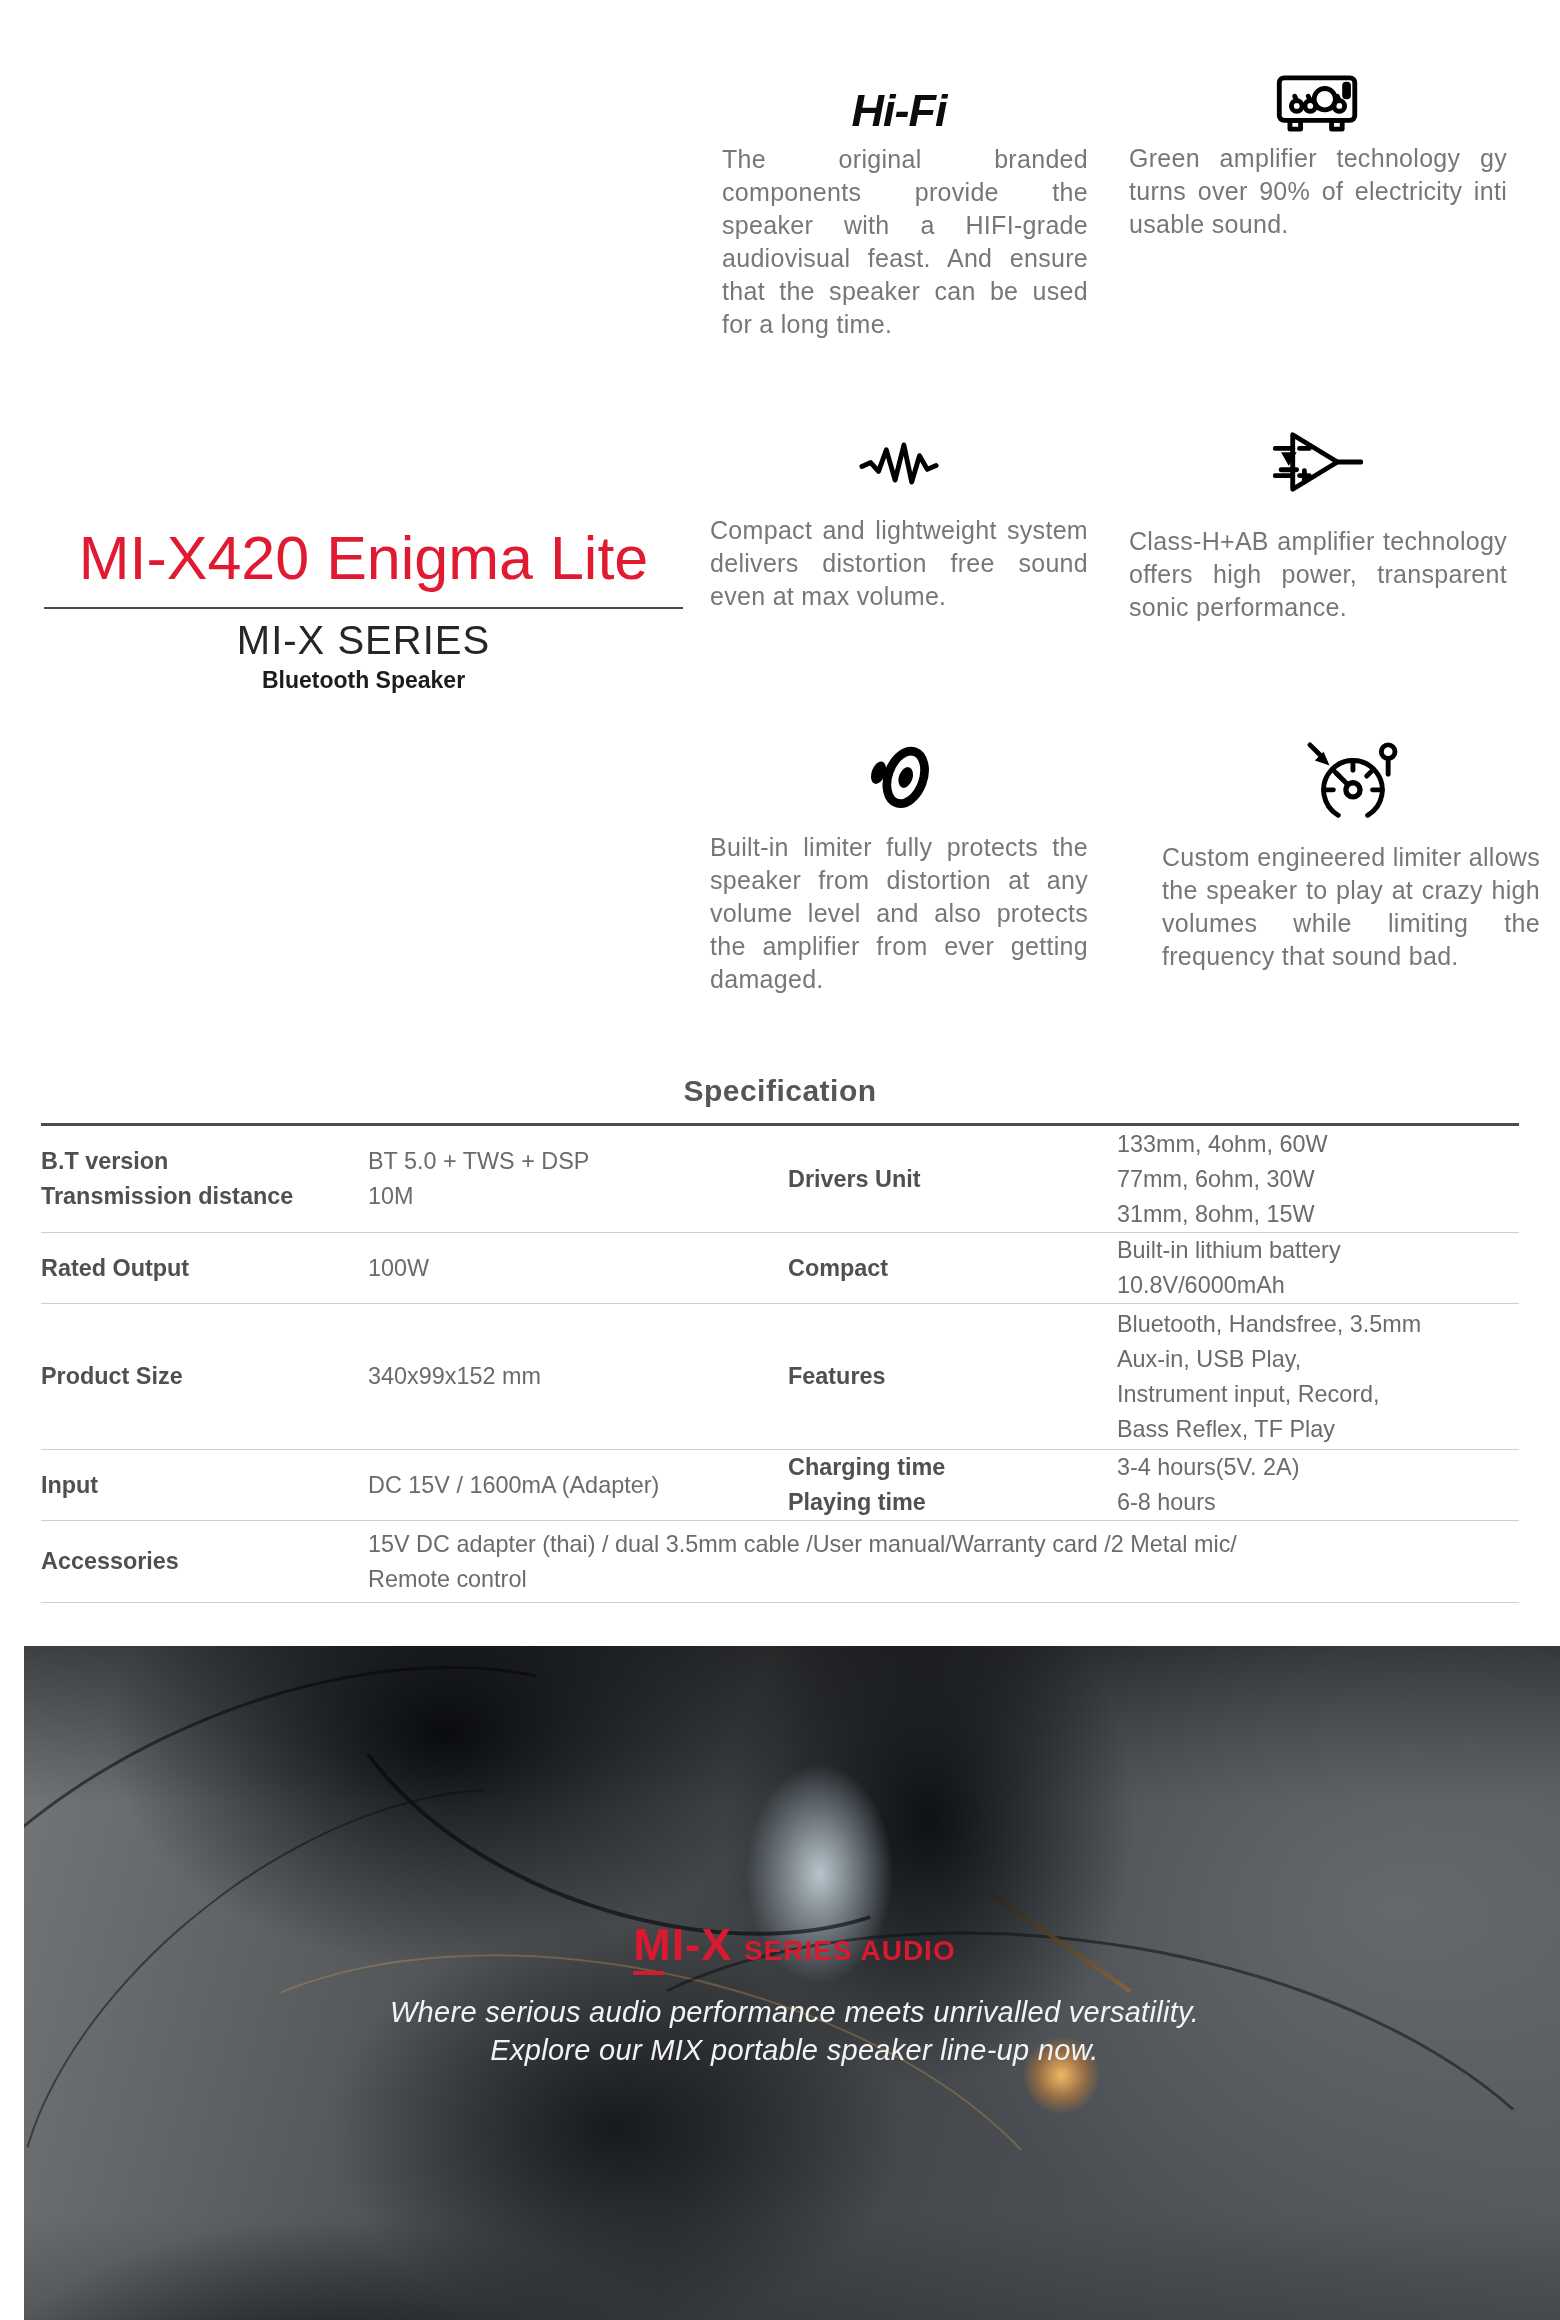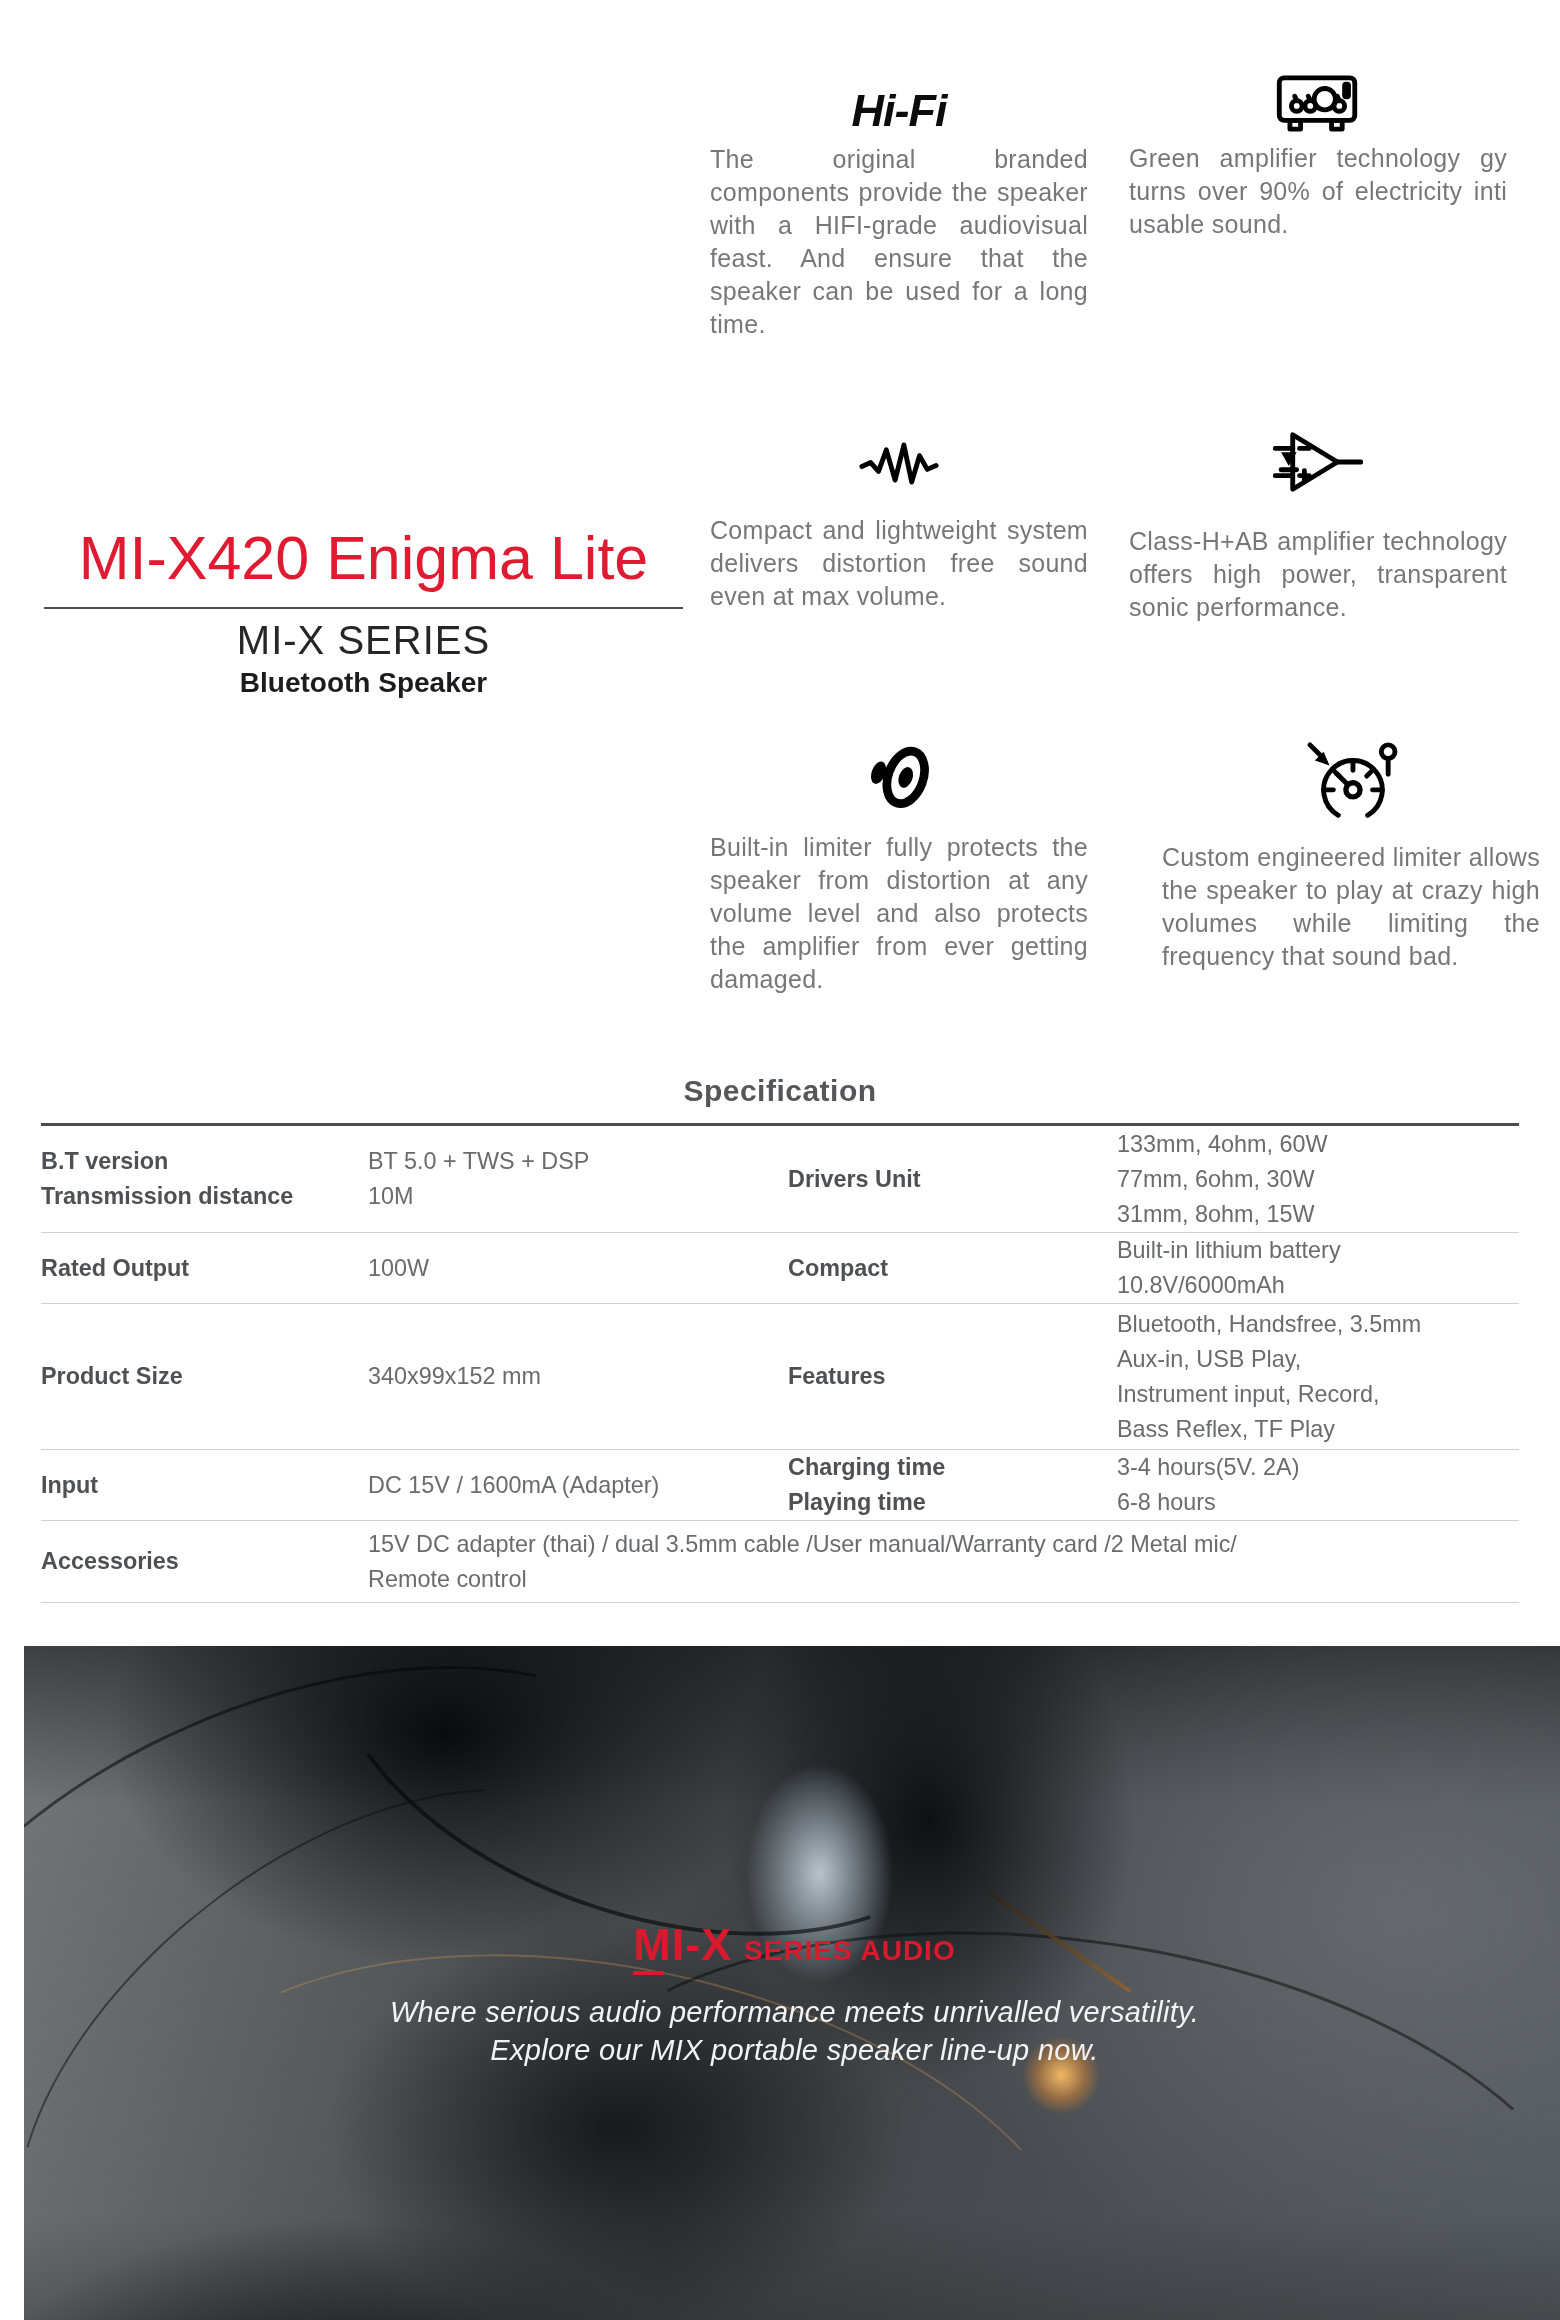--- a/index.html
+++ b/index.html
@@ -23,21 +23,21 @@
 
   
   #title-block { position:absolute; left:44px; top:499px; width:639px; text-align:center; }
   #product-title {
     color:var(--accent,#e01a31); font-size:61px; font-weight:400; letter-spacing:0;
     white-space:nowrap;
     margin-top:24px;
   }
   #title-divider { border:none; border-top:2.9px solid #4a4a4c; margin:13.7px 0 9.8px 0; }
   #series-title { font-size:40px; color:#262628; font-weight:normal; letter-spacing:1px; }
-  #series-subtitle { font-size:28px; color:#1c1c1e; font-weight:bold; margin-top:3.9px; }
+  #series-subtitle { font-size:23px; color:#1c1c1e; font-weight:bold; margin-top:3.9px; }
 
   
   #spec-heading {
     position:absolute; top:1074px; left:0; width:1560px; text-align:center;
     font-size:30px; font-weight:bold; color:#55565a; letter-spacing:0.5px;
   }
   #spec-table { position:absolute; top:1123px; left:41px; width:1478px; border-top:3.9px solid #4b4c4e; }
   .spec-row {
     display:grid; grid-template-columns:327px 420px 329px 1fr;
     align-items:center; border-bottom:1px solid #cfcfcf;
@@ -92,21 +92,21 @@
 </style>
 </head>
 <body>
 
 <div id="page">
 
   <div class="feature" style="left:710px; top:82px;">
     <div class="icon-area" style="height:55px;">
       <div class="hifi-logo">Hi-Fi</div>
     </div>
-    <p style="margin-top:5.9px;">The original branded components provide the speaker with a HIFI-grade audiovisual feast. And ensure that the speaker can be used for a long time.</p>
+    <p style="margin-top:5.9px;margin-left:12px;">The original branded components provide the speaker with a HIFI-grade audiovisual feast. And ensure that the speaker can be used for a long time.</p>
   </div>
 
   <div class="feature" style="left:1129px; top:78px;">
     <div class="icon-area" style="height:60px;">
       <span>
         <svg width="88" height="60" viewBox="0 0 90 62">
           <rect class="st" x="5" y="4" width="78" height="44" rx="5"></rect>
           <rect class="st" x="16" y="48" width="11" height="9" stroke-width="4"></rect>
           <rect class="st" x="59" y="48" width="11" height="9" stroke-width="4"></rect>
           <circle class="st" cx="23" cy="33" r="5.5" stroke-width="4"></circle>

